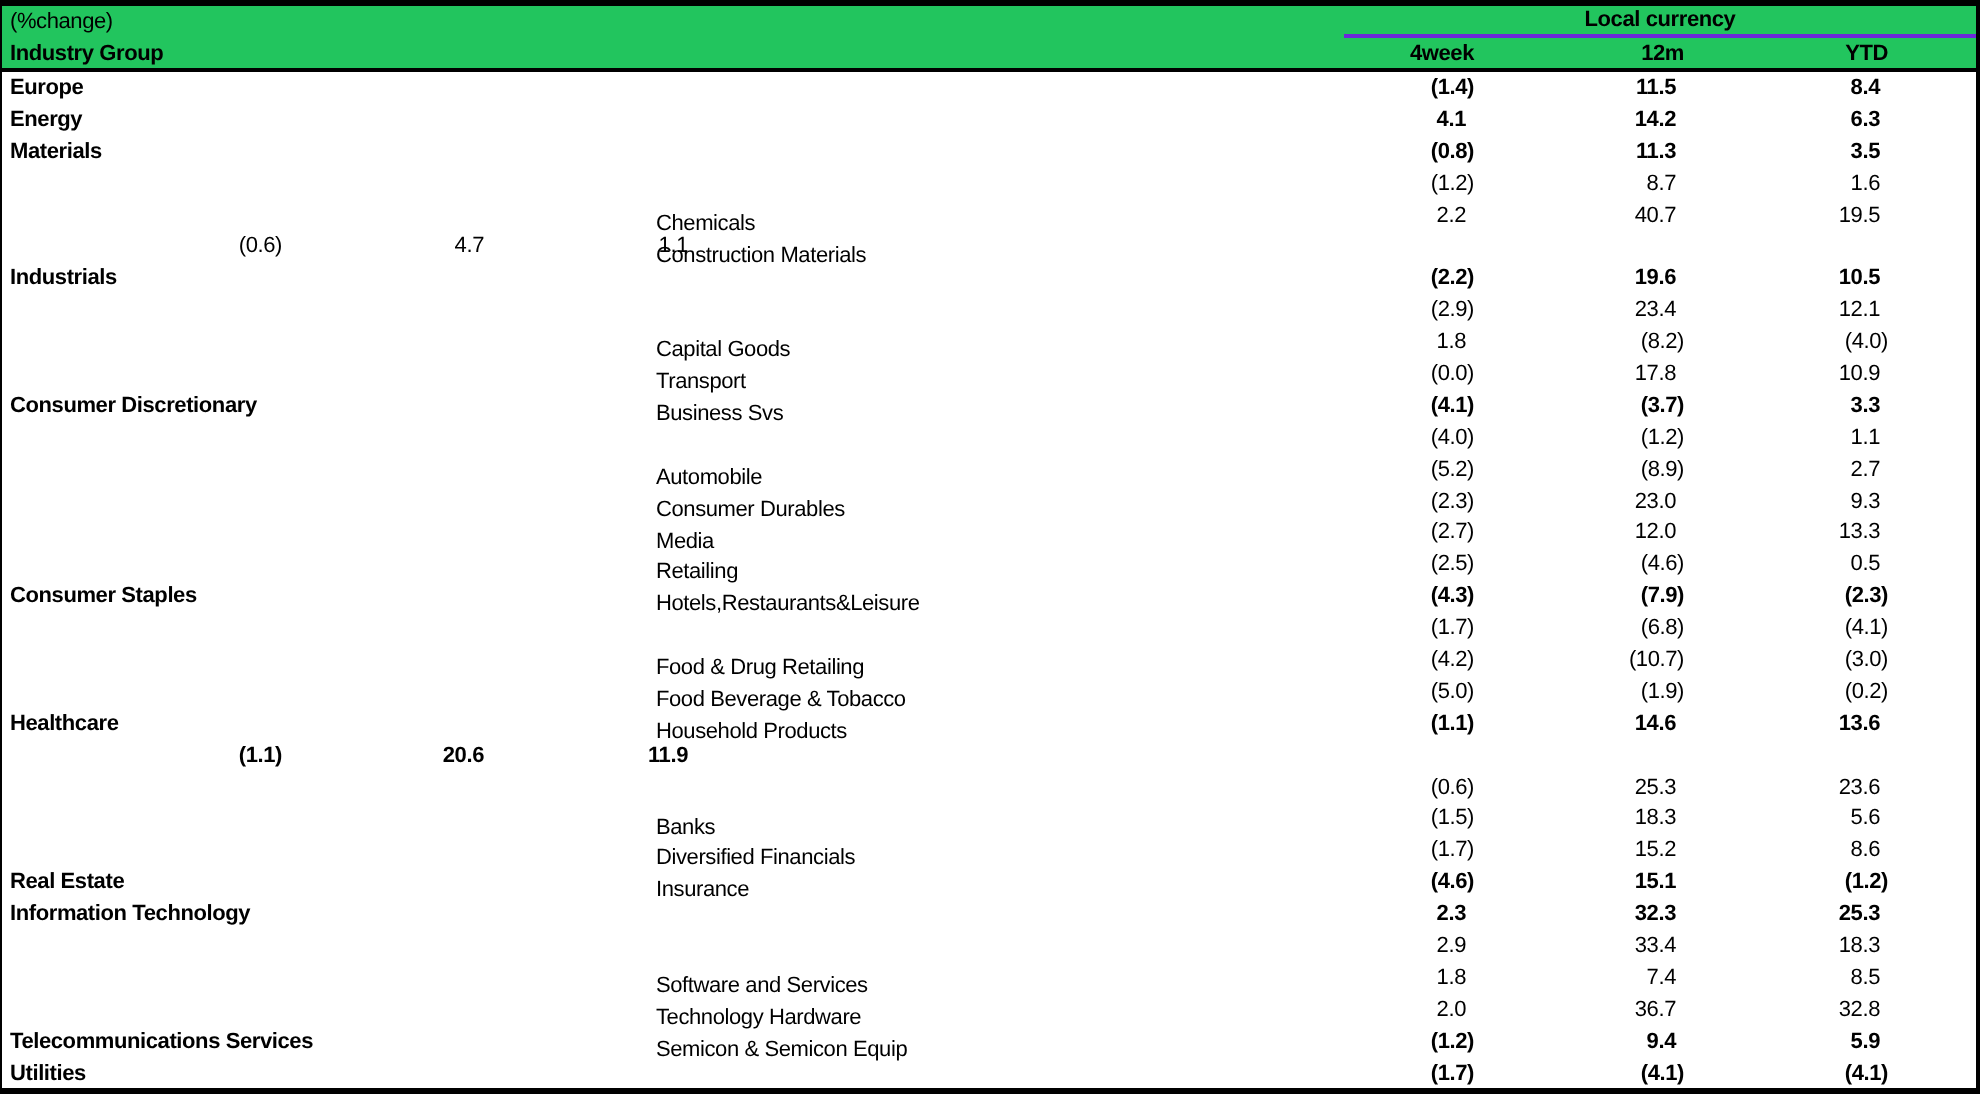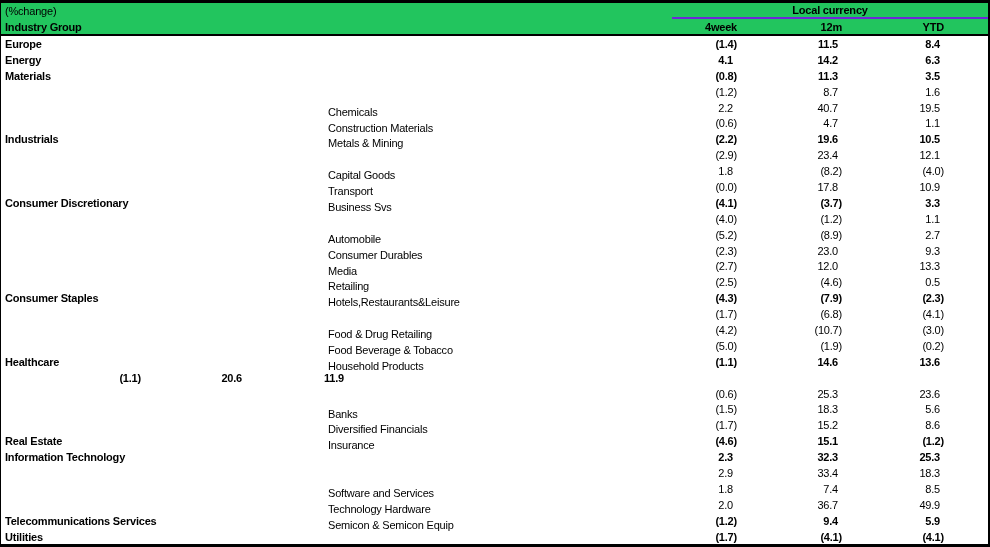--- a/index.html
+++ b/index.html
@@ -137,21 +137,20 @@
     <div class="cspacer"></div>
   </div>
       <div class="trow sub">
     <div class="label">Construction Materials</div>
     <div class="num c1 noparen">2.2</div>
     <div class="num c2 noparen">40.7</div>
     <div class="num c3 noparen">19.5</div>
     <div class="cspacer"></div>
   </div>
       <div class="trow sub">
-    <div class="label">Metals &amp; Mining</div>
     <div class="num c1">(0.6)</div>
     <div class="num c2 noparen">4.7</div>
     <div class="num c3 noparen">1.1</div>
     <div class="cspacer"></div>
   </div>
       <div class="trow group">
     <div class="label">Industrials</div>
     <div class="num c1">(2.2)</div>
     <div class="num c2 noparen">19.6</div>
     <div class="num c3 noparen">10.5</div>
@@ -307,21 +306,21 @@
     <div class="label">Technology Hardware</div>
     <div class="num c1 noparen">1.8</div>
     <div class="num c2 noparen">7.4</div>
     <div class="num c3 noparen">8.5</div>
     <div class="cspacer"></div>
   </div>
       <div class="trow sub">
     <div class="label">Semicon &amp; Semicon Equip</div>
     <div class="num c1 noparen">2.0</div>
     <div class="num c2 noparen">36.7</div>
-    <div class="num c3 noparen">49.9</div>
+    <div class="num c3 noparen">32.8</div>
     <div class="cspacer"></div>
   </div>
       <div class="trow group">
     <div class="label">Telecommunications Services</div>
     <div class="num c1">(1.2)</div>
     <div class="num c2 noparen">9.4</div>
     <div class="num c3 noparen">5.9</div>
     <div class="cspacer"></div>
   </div>
       <div class="trow group">

